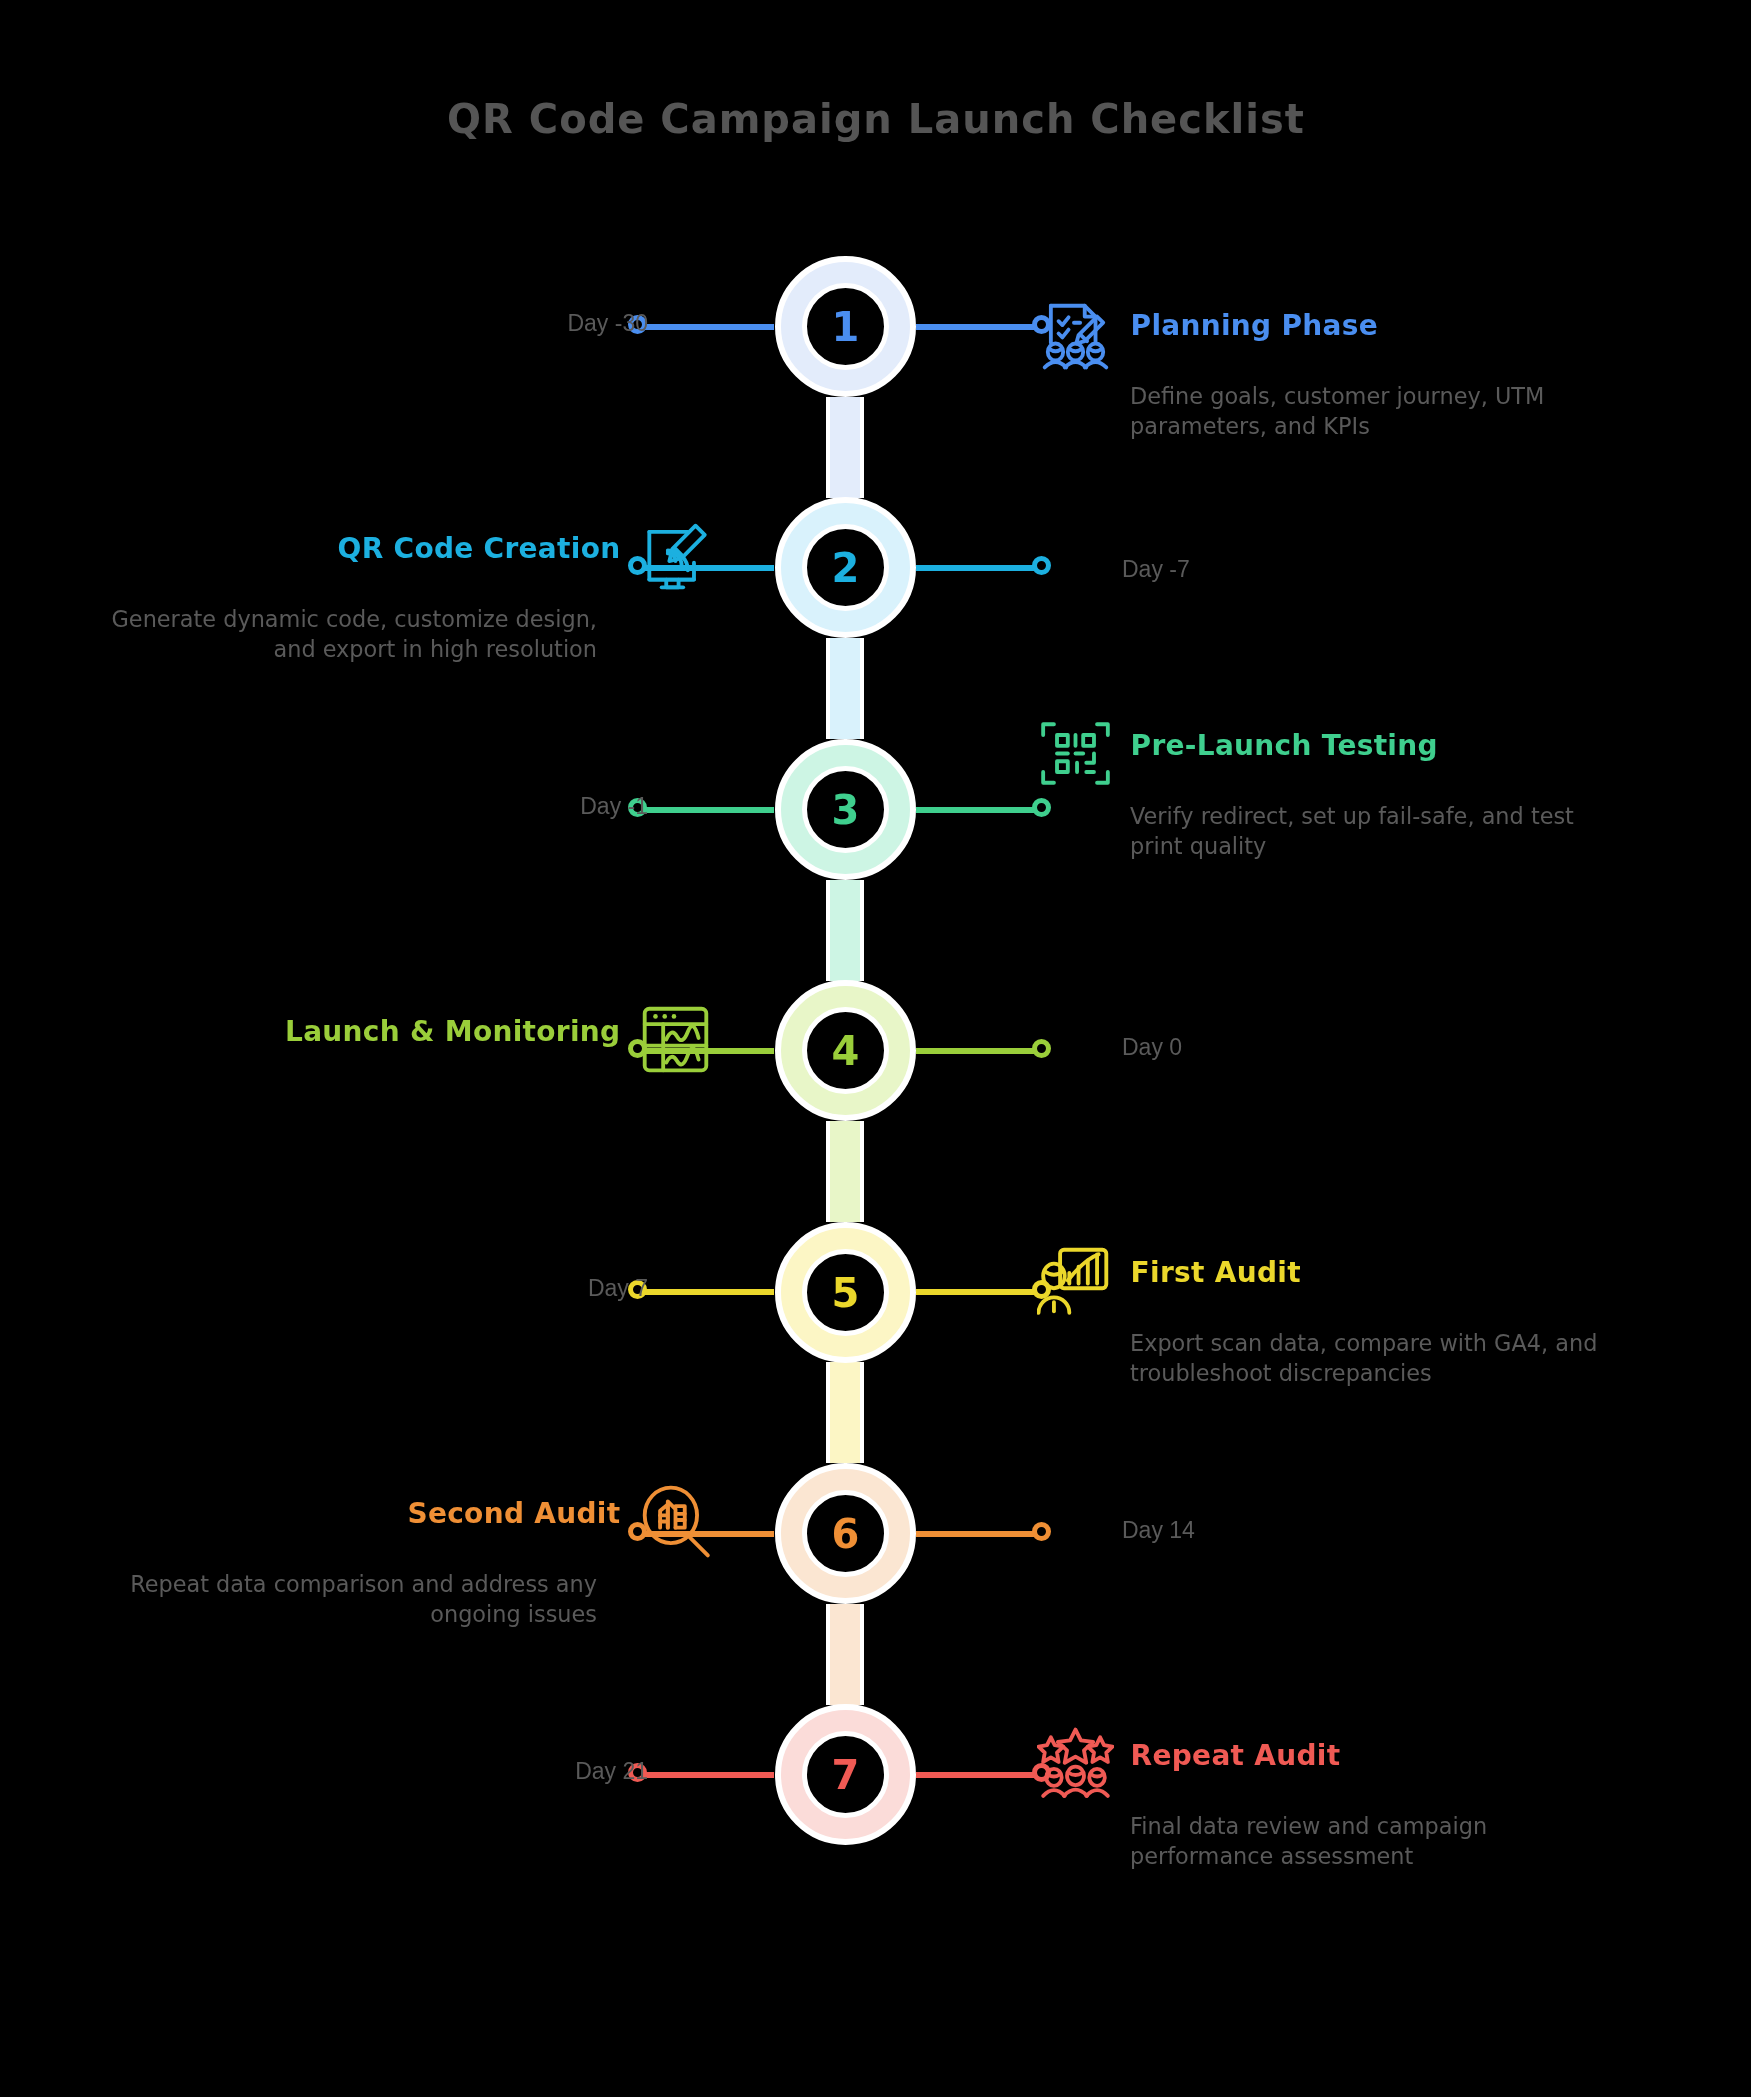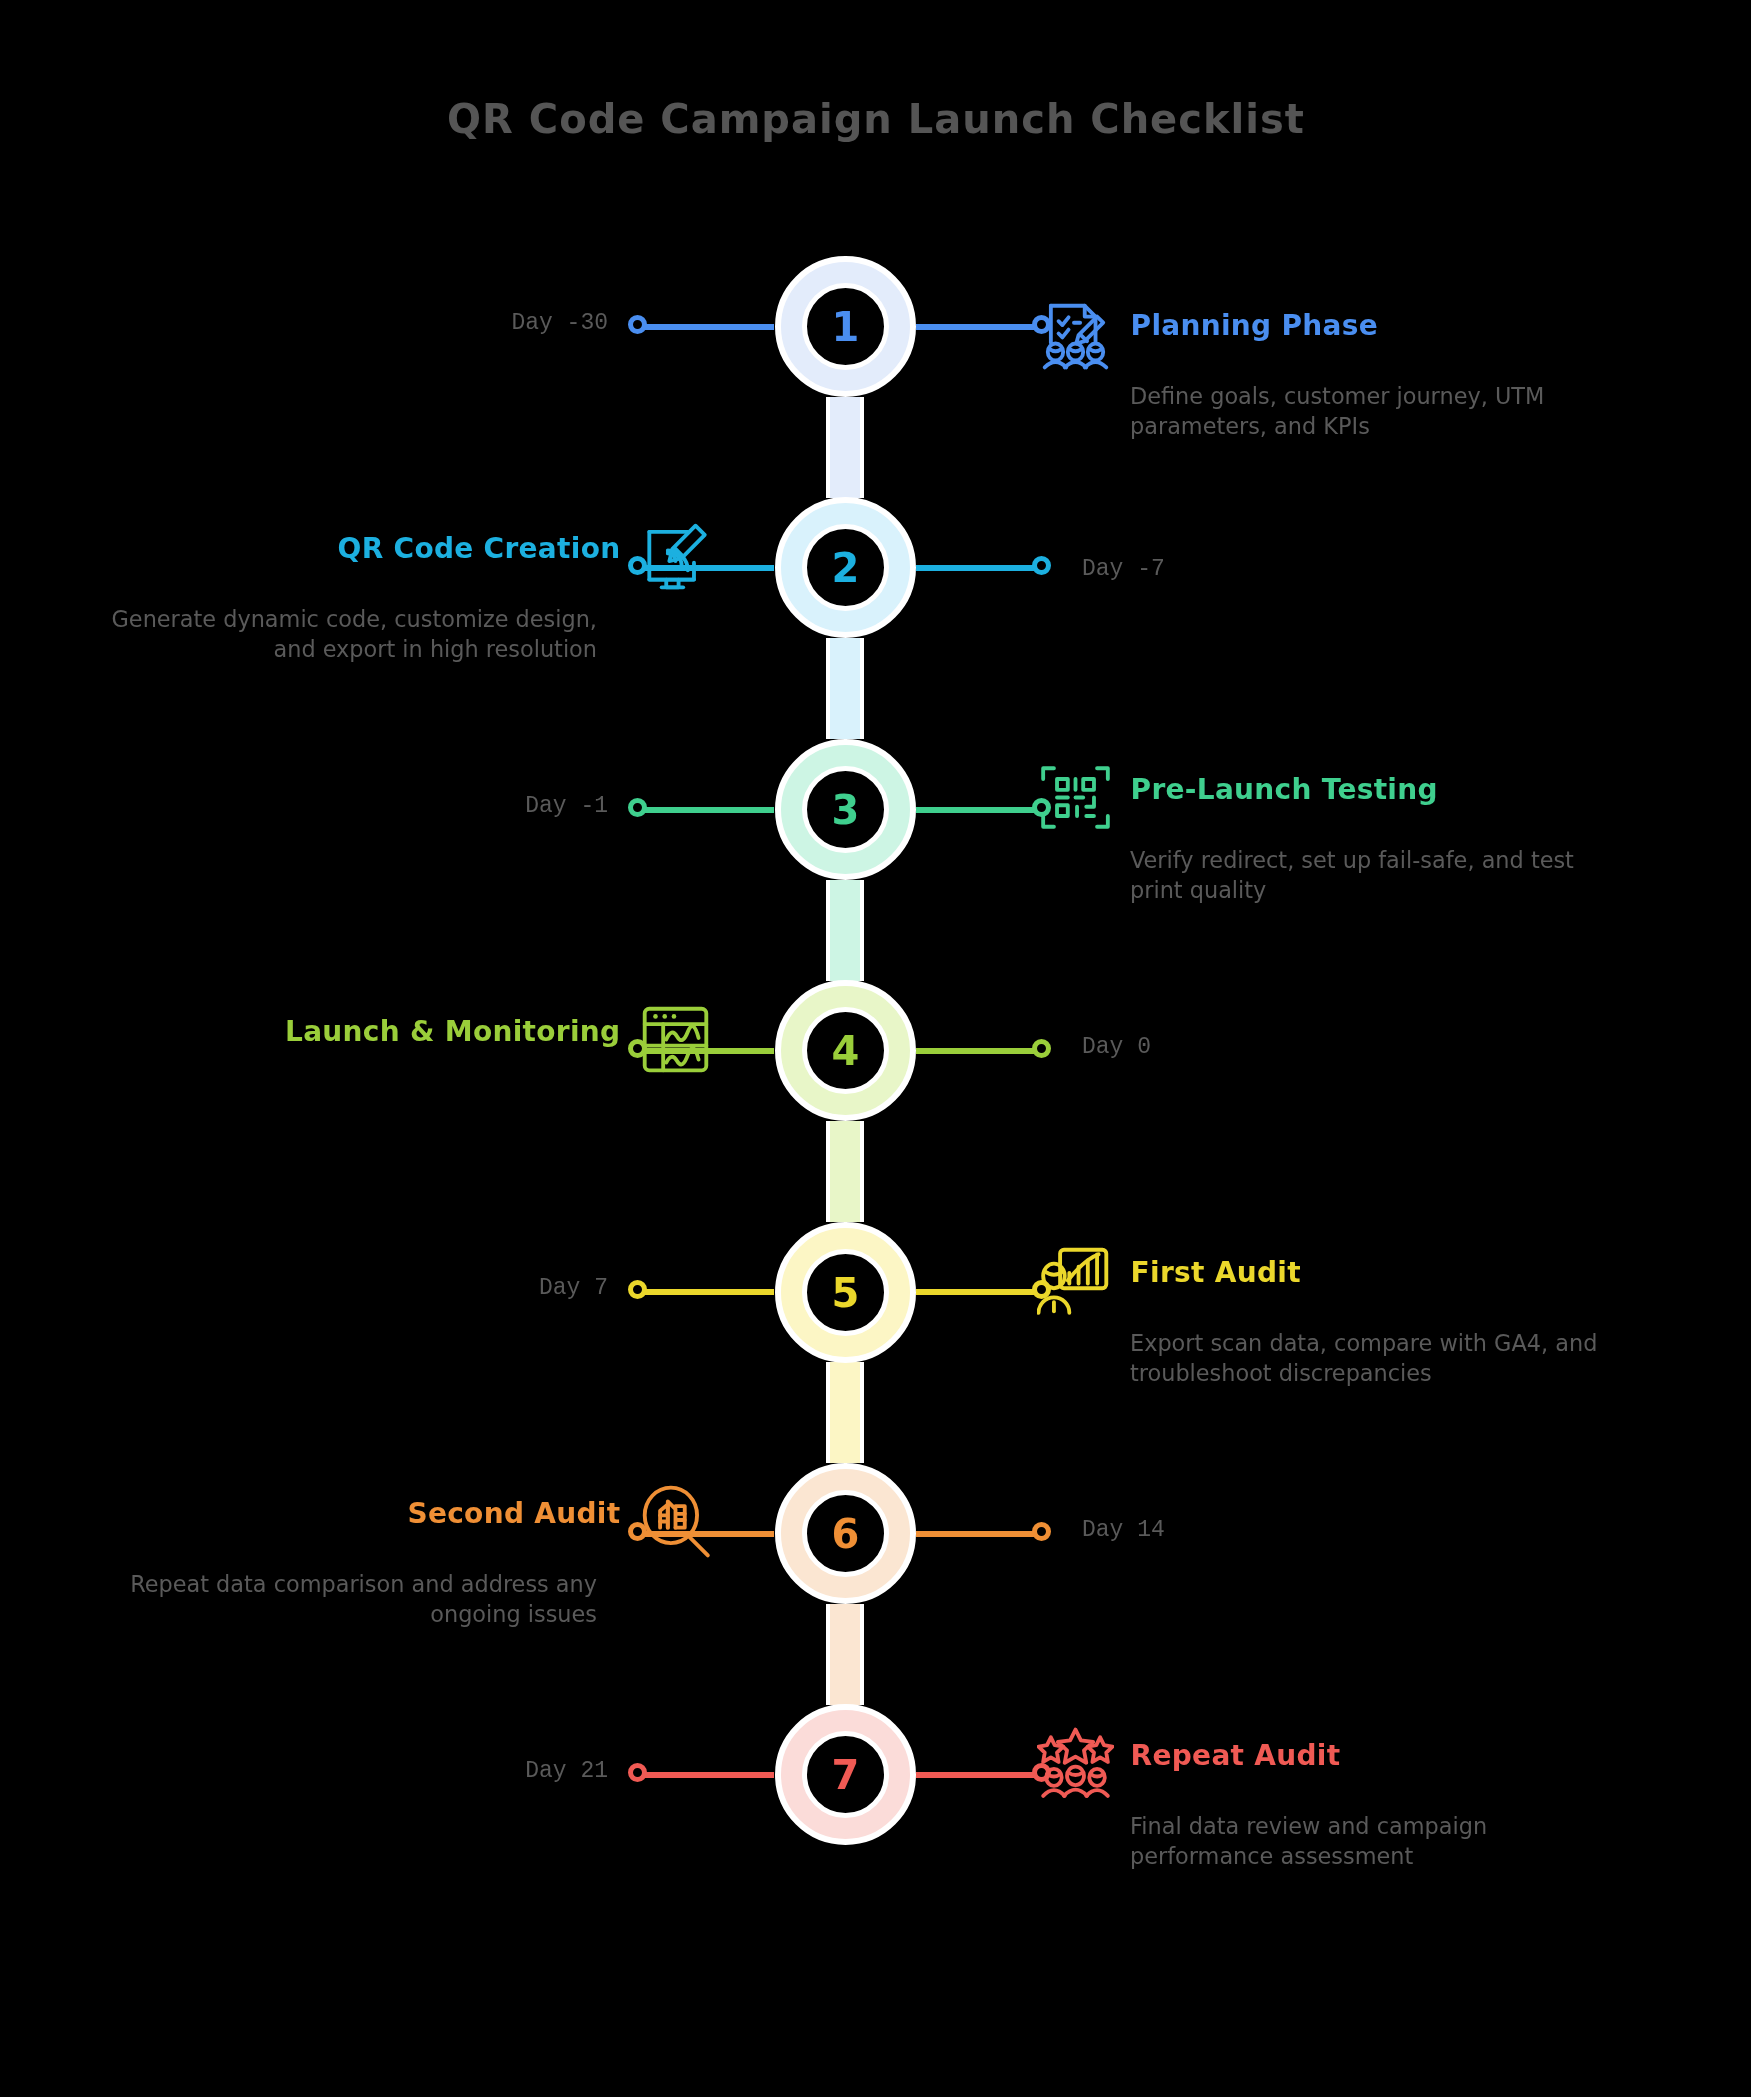--- a/index.html
+++ b/index.html
@@ -79,25 +79,26 @@
     border-radius: 50%;
     border: 5.8px solid currentColor;
     background: #000000;
     top: -9px;
     z-index: 4;
   }
 
   
   .day {
     position: absolute;
-    font-family: Liberation Mono, monospace;
+    font-family: Liberation Sans, sans-serif;
     font-size: 23px;
     color: #5a5a5a;
     white-space: nowrap;
     z-index: 4;
+    margin-left: 40px;
   }
   .day.right { text-align: left; }
   .day.left  { text-align: right; }
 
   
   .block {
     position: absolute;
     width: 647px;
     z-index: 4;
   }
@@ -224,21 +225,21 @@
       <div class="node" style="top: 739px; background: rgb(205, 245, 228);">
         <div class="node-inner" style="color: rgb(63, 207, 142);">3</div>
       </div>
       <div class="stub" style="background: rgb(63, 207, 142); color: rgb(63, 207, 142); top: 807px; width: 131px; left: 643px;">
         <div class="stub-dot" style="color: rgb(63, 207, 142); left: -15.4px;"></div>
       </div>
       <div class="stub" style="background: rgb(63, 207, 142); color: rgb(63, 207, 142); top: 807px; width: 131px; left: 916px;">
         <div class="stub-dot" style="color: rgb(63, 207, 142); left: 116px;"></div>
       </div>
       <div class="day left" style="top: 793px; left: 0px; width: 608px;">Day -1</div>
-      <div class="block side-right" style="top: 759px;">
+      <div class="block side-right" style="top: 715px;">
         <div class="head">
           <span class="icon">
             <svg viewBox="0 0 100 100">
         <path stroke="#3fcf8e" fill="none" stroke-width="5" stroke-linecap="round" stroke-linejoin="round" d="M8 26 v-14 h14"></path>
         <path stroke="#3fcf8e" fill="none" stroke-width="5" stroke-linecap="round" stroke-linejoin="round" d="M78 12 h14 v14"></path>
         <path stroke="#3fcf8e" fill="none" stroke-width="5" stroke-linecap="round" stroke-linejoin="round" d="M92 74 v14 h-14"></path>
         <path stroke="#3fcf8e" fill="none" stroke-width="5" stroke-linecap="round" stroke-linejoin="round" d="M22 88 h-14 v-14"></path>
         <rect stroke="#3fcf8e" fill="none" stroke-width="5" stroke-linecap="round" stroke-linejoin="round" x="26" y="26" width="14" height="14"></rect>
         <rect stroke="#3fcf8e" fill="none" stroke-width="5" stroke-linecap="round" stroke-linejoin="round" x="60" y="26" width="14" height="14"></rect>
         <rect stroke="#3fcf8e" fill="none" stroke-width="5" stroke-linecap="round" stroke-linejoin="round" x="26" y="60" width="14" height="14"></rect>

